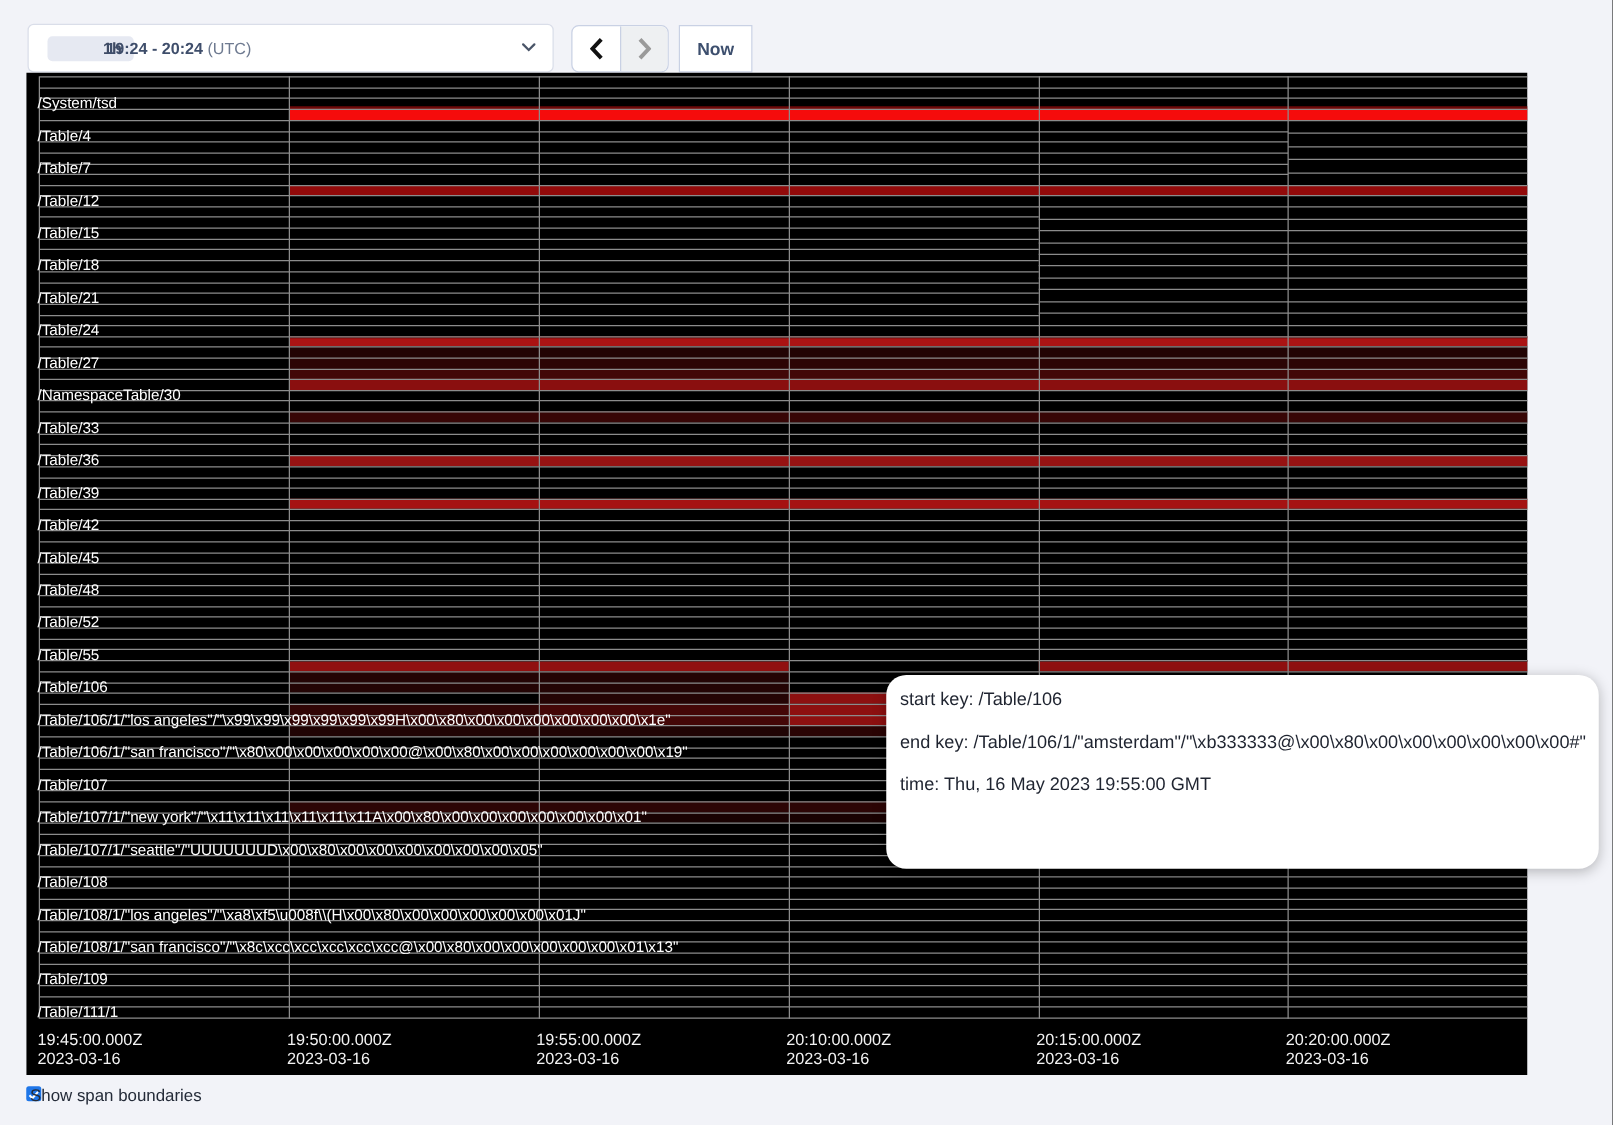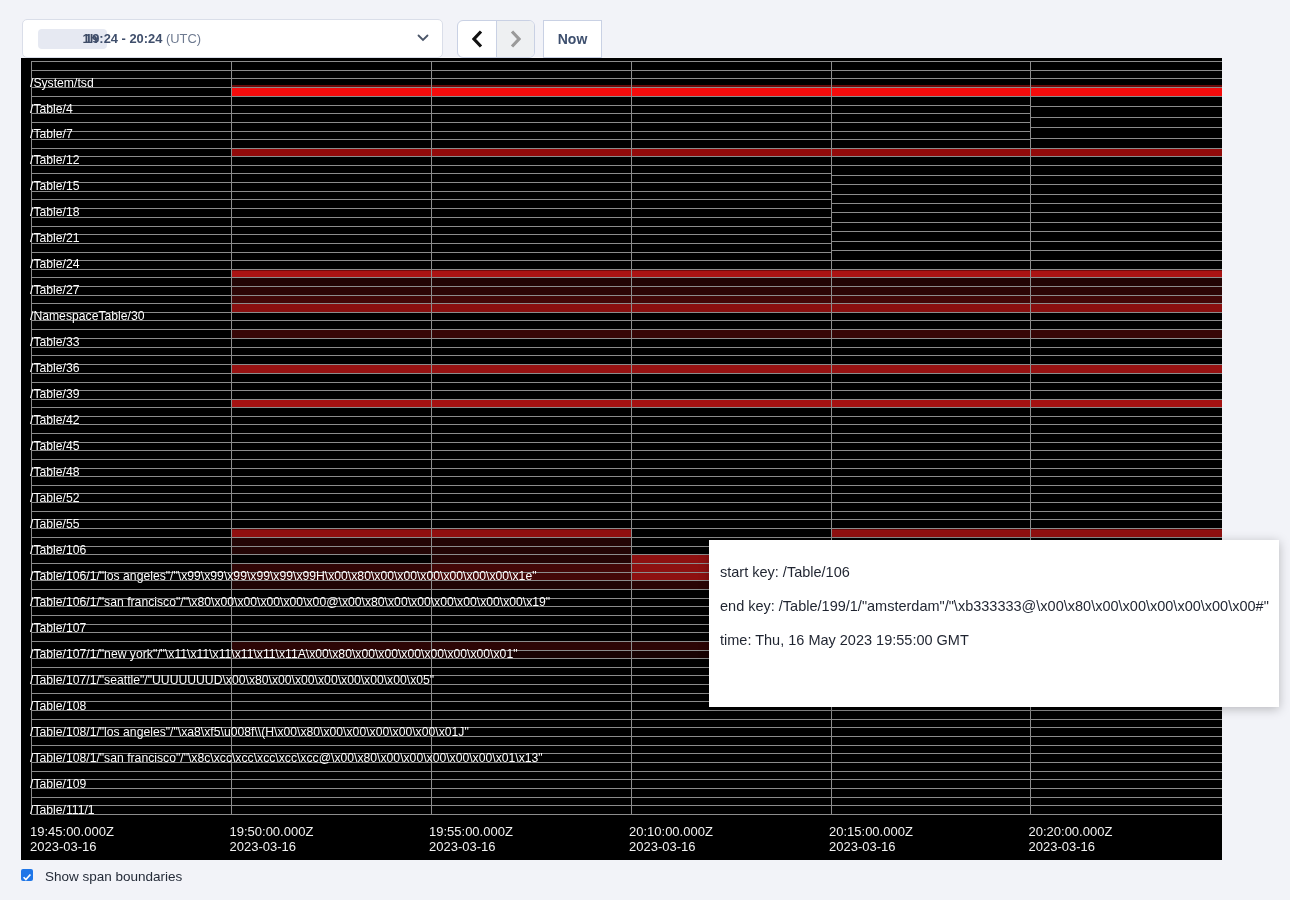--- a/index.html
+++ b/index.html
@@ -16,25 +16,25 @@
   .chev { position:absolute; right:13px; top:14px; }
   .btng { position:absolute; left:457px; top:20px; width:76px; height:36px; border:1px solid #c9d1e4;
            border-radius:6px; background:#fff; display:flex; overflow:hidden; }
   .btng .b1 { width:38px; height:36px; display:flex; align-items:center; justify-content:center; }
   .btng .b2 { width:38px; height:36px; background:#eef0f2; border-left:1px solid #c9d1e4;
                display:flex; align-items:center; justify-content:center; box-sizing:border-box; }
   .nowb { position:absolute; left:543px; top:20px; width:57px; height:36px; background:#fff;
            border:1px solid #c9d1e4; border-radius:0; color:#3d4f6e; font-size:14px; font-weight:bold;
            text-align:center; line-height:36px; }
   .tip { position:absolute; left:709px; top:540px; width:539px; height:135px; background:#fff;
-          border-radius:0; box-shadow:0 2px 10px rgba(0,0,0,0.25); padding:16px 20px 16px 11px;
+          border-radius:16px; box-shadow:0 2px 10px rgba(0,0,0,0.25); padding:4px 20px 16px 11px;
           font-size:14.5px; color:#1f2430; line-height:33.8px; white-space:nowrap; }
   .cbrow { position:absolute; left:21px; top:867px; height:16px; white-space:nowrap; width:400px; }
   .cb { position:absolute; left:0; top:2px; width:12px; height:12px; background:#1f76e8; border-radius:2px; }
-  .cblab { position:absolute; left:24px; top:1px; font-size:13.5px; color:#242b38; line-height:17px; }
+  .cblab { position:absolute; left:3px; top:1px; font-size:13.5px; color:#242b38; line-height:17px; }
 </style>
 </head>
 <body>
   <div class="sel">
     <span class="pill">1h</span>
     <span class="trange">19:24 - 20:24 <span class="utc">(UTC)</span></span>
     <svg class="chev" width="12" height="8" viewBox="0 0 12 8">
       <path d="M1.5 1.5 L6 6 L10.5 1.5" stroke="#4a5568" stroke-width="1.8" fill="none" stroke-linecap="round"></path>
     </svg>
   </div>
@@ -126,21 +126,21 @@
 <text x="608.0" y="777.8">20:10:00.000Z</text>
 <text x="608.0" y="793.1">2023-03-16</text>
 <text x="808.0" y="777.8">20:15:00.000Z</text>
 <text x="808.0" y="793.1">2023-03-16</text>
 <text x="1007.5" y="777.8">20:20:00.000Z</text>
 <text x="1007.5" y="793.1">2023-03-16</text>
 </g>
 </svg>
   <div class="tip">
     <div>start key: /Table/106</div>
-    <div>end key: /Table/199/1/"amsterdam"/"\xb333333@\x00\x80\x00\x00\x00\x00\x00\x00#"</div>
+    <div>end key: /Table/106/1/"amsterdam"/"\xb333333@\x00\x80\x00\x00\x00\x00\x00\x00#"</div>
     <div>time: Thu, 16 May 2023 19:55:00 GMT</div>
   </div>
   <div class="cbrow">
     <div class="cb"><svg width="12" height="12" viewBox="0 0 13 13">
         <path d="M2.8 6.8 L5.3 9.3 L10.2 3.8" stroke="#fff" stroke-width="1.8" fill="none"></path>
       </svg></div>
     <div class="cblab">Show span boundaries</div>
   </div>
 
 </body></html>

